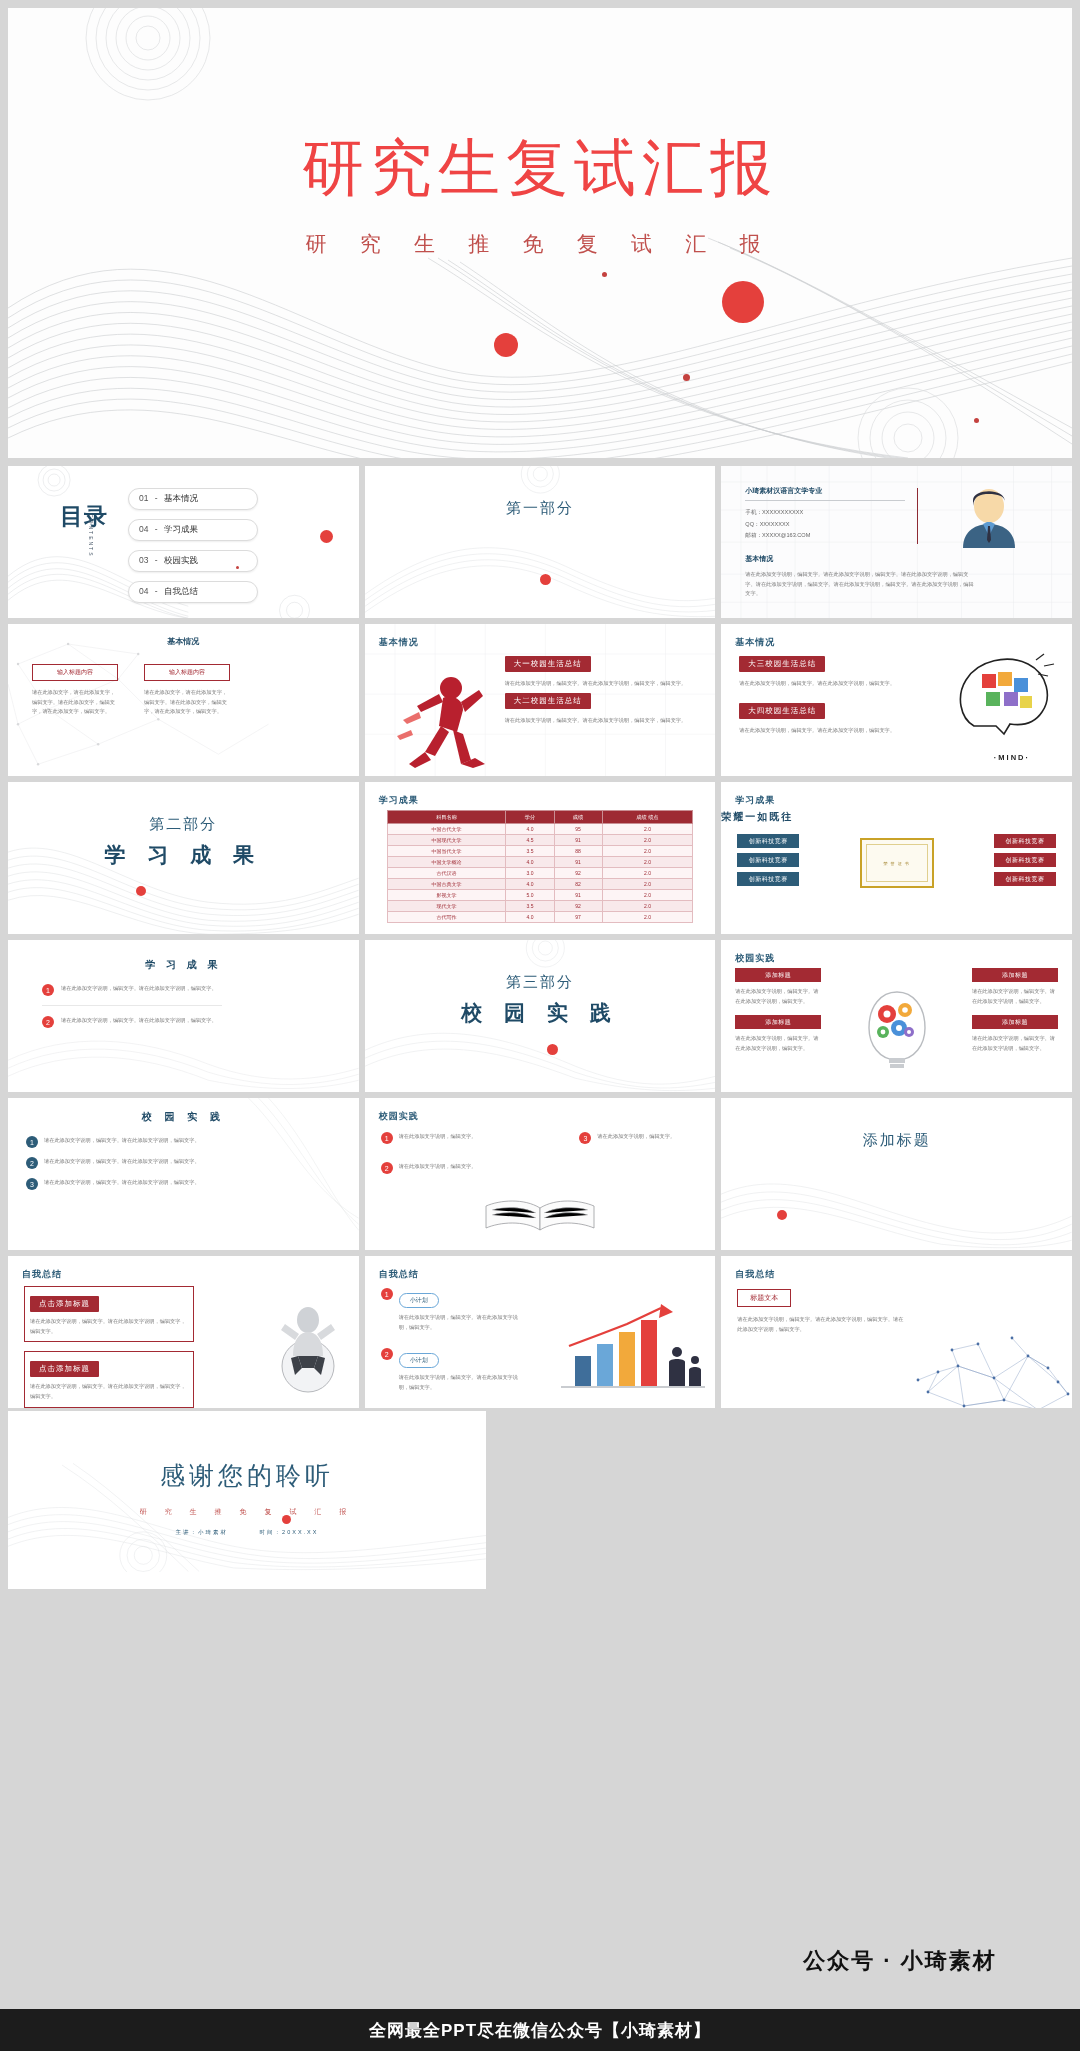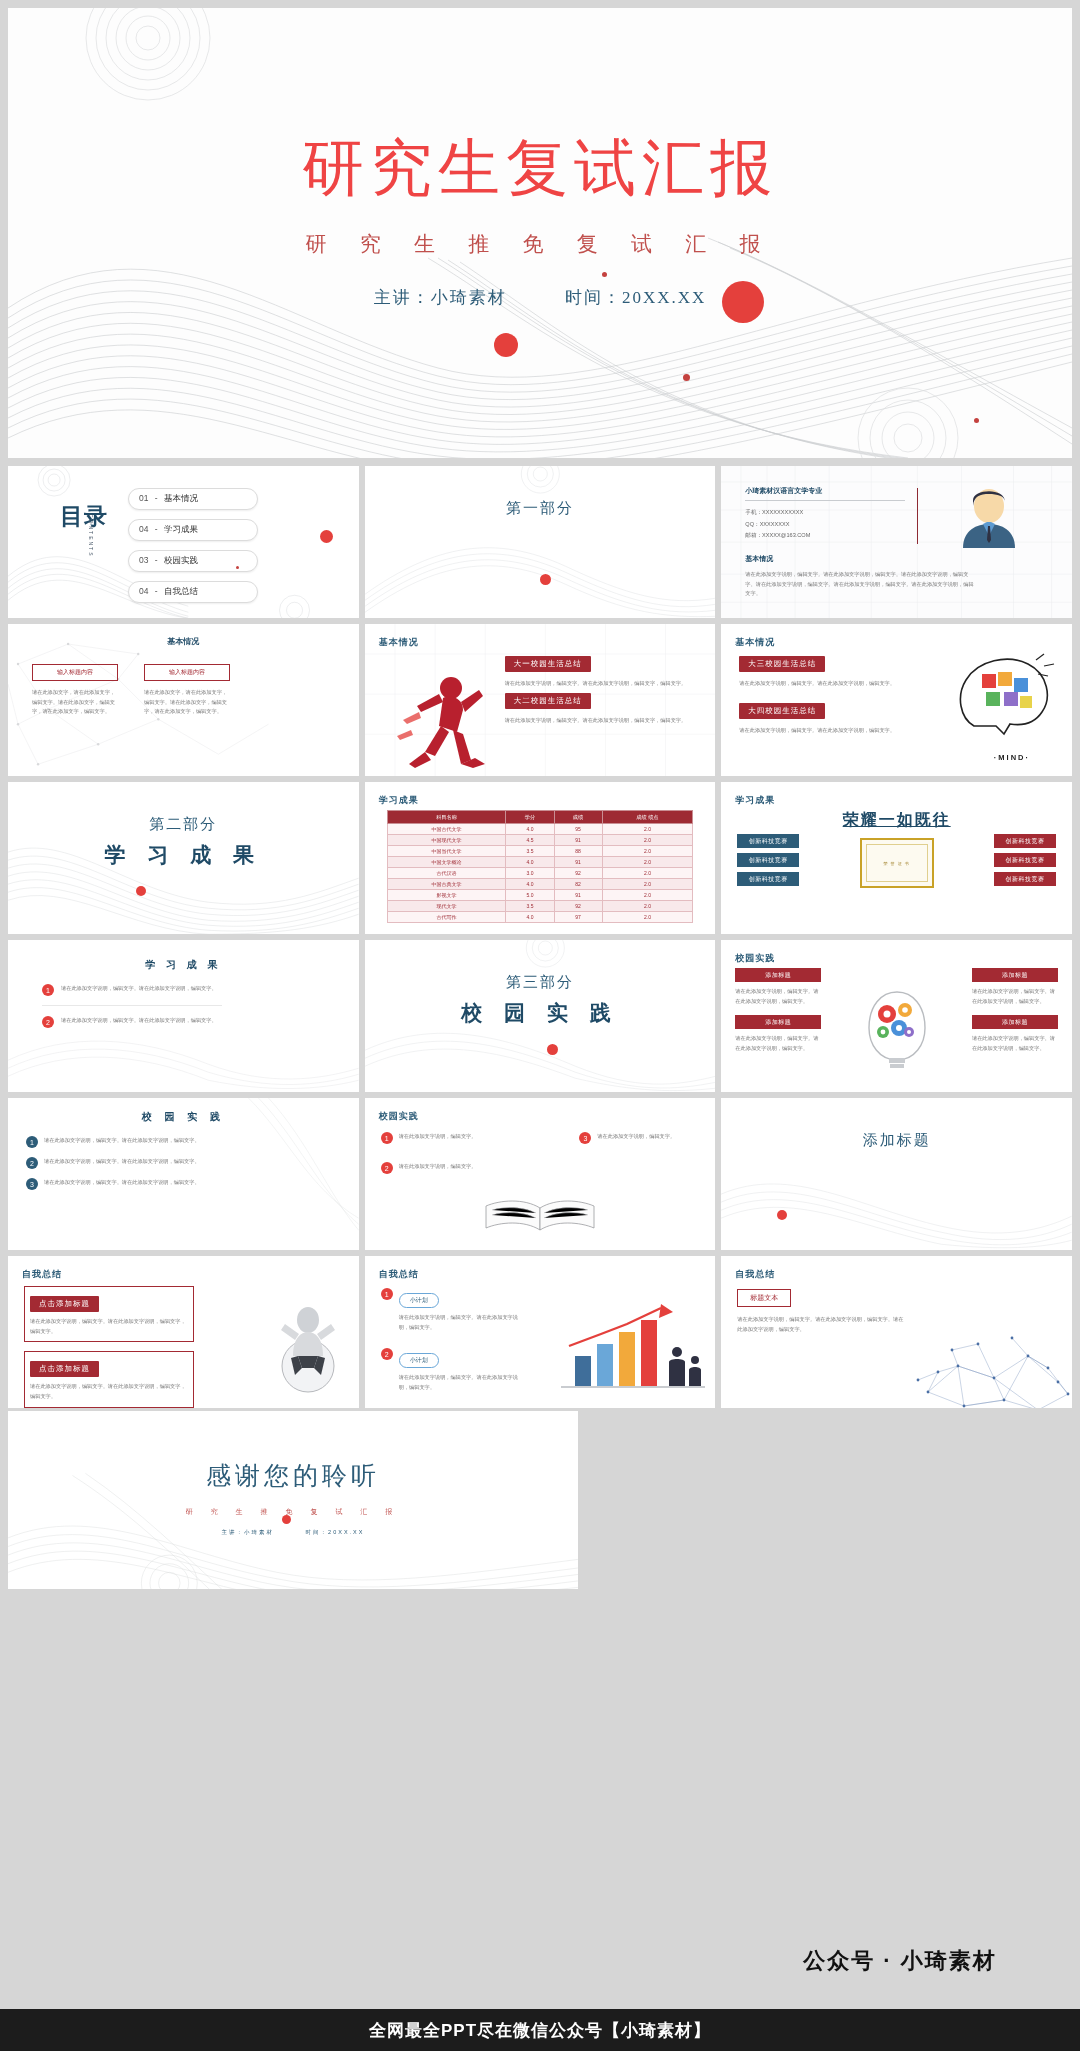--- a/index.html
+++ b/index.html
@@ -117,21 +117,21 @@
     background:#2d5c78;color:#fff;font-size:6px;padding:2.5px 6px;
     display:block; margin-bottom:5px; text-align:center; letter-spacing:.5px;
   }
   .red-tag-sm{
     background:#a32a33;color:#fff;font-size:6px;padding:2.5px 6px;
     display:block; margin-bottom:5px; text-align:center; letter-spacing:.5px;
   }
 
   
   #thanks{
-    position:absolute; left:8px; top:1411px; width:570px; height:178px;
+    position:absolute; left:8px; top:1411px; width:478px; height:178px;
     background:#fff; overflow:hidden;
   }
   #thanks .ty{
     position:absolute; left:0; right:0; top:48px; text-align:center;
     font-family:"Liberation Serif", serif;
     font-size:25px; color:#2d5c78; letter-spacing:4px;
   }
   #thanks .ty-sub{
     position:absolute; left:0; right:0; top:96px; text-align:center;
     font-size:7px; color:#c0504d; letter-spacing:8px;
@@ -198,24 +198,20 @@
     </g>
   </svg>
   <div class="dot" style="width:42px;height:42px;left:714px;top:273px;"></div>
   <div class="dot" style="width:24px;height:24px;left:486px;top:325px;"></div>
   <div class="dot sm" style="left:594px;top:264px;"></div>
   <div class="dot sm" style="left:675px;top:366px;width:7px;height:7px;"></div>
   <div class="dot sm" style="left:966px;top:410px;"></div>
 
   <div class="title">研究生复试汇报</div>
   <div class="subtitle">研 究 生 推 免 复 试 汇 报</div>
-  <div class="meta">
-    <span>主讲：小琦素材</span>
-    <span>时间：20XX.XX</span>
-  </div>
 </div>
 
 <div id="grid">
 
   <div class="thumb" id="toc">
     <svg class="wave-bg" viewBox="0 0 350 152" preserveAspectRatio="none">
       <g stroke="#d2d4d7" fill="none" stroke-width="0.4">
         <path d="M0,110 C60,60 110,120 180,140"></path>
           <path d="M0,116 C60,66 110,126 180,146"></path>
         <path d="M0,122 C60,72 110,132 180,150"></path>
@@ -502,21 +498,21 @@
               <td>97</td>
               <td>2.0</td>
             </tr>
           </tbody>
       </table>
     </div>
   </div>
 
   <div class="thumb">
     <div class="sec-head">学习成果</div>
-    <div style="position:absolute;left:0;right:0;top:28px;text-align:center;font-size:16px;font-weight:bold;color:#1f4a66;letter-spacing:2px;text-decoration:underline;">荣耀一如既往</div>
+    <div style="position:absolute;left:0;right:0;top:28px;font-size:10px;font-weight:bold;color:#1f4a66;letter-spacing:2px;">荣耀一如既往</div>
     <div style="position:absolute;left:16px;top:52px;width:62px;">
       <span class="blue-tag">创新科技竞赛</span>
       <span class="blue-tag">创新科技竞赛</span>
       <span class="blue-tag">创新科技竞赛</span>
     </div>
     <div style="position:absolute;right:16px;top:52px;width:62px;">
       <span class="red-tag-sm">创新科技竞赛</span>
       <span class="red-tag-sm">创新科技竞赛</span>
       <span class="red-tag-sm">创新科技竞赛</span>
     </div>

